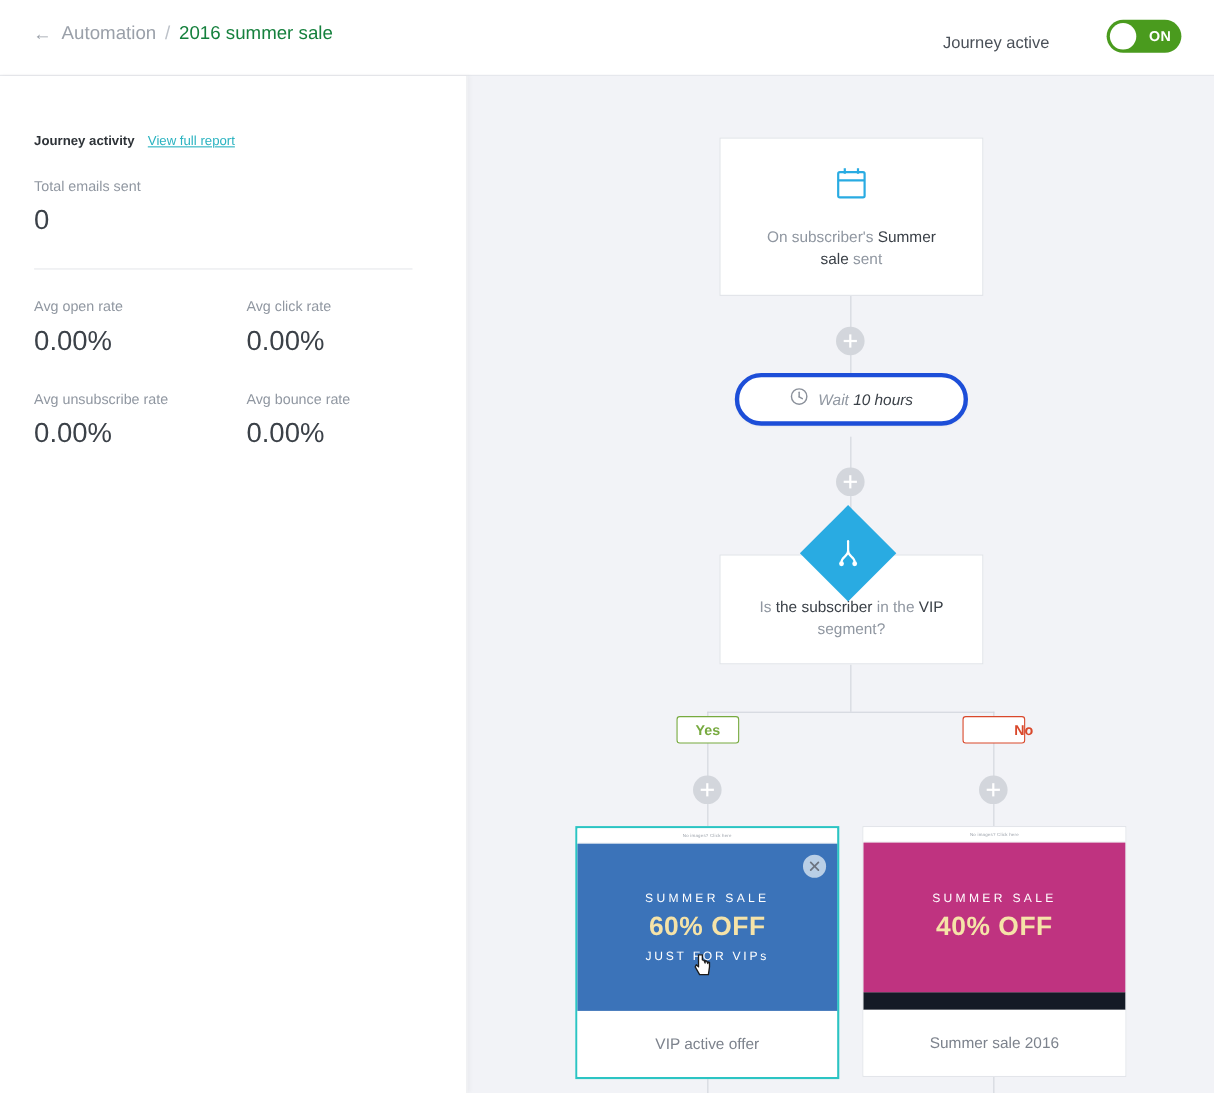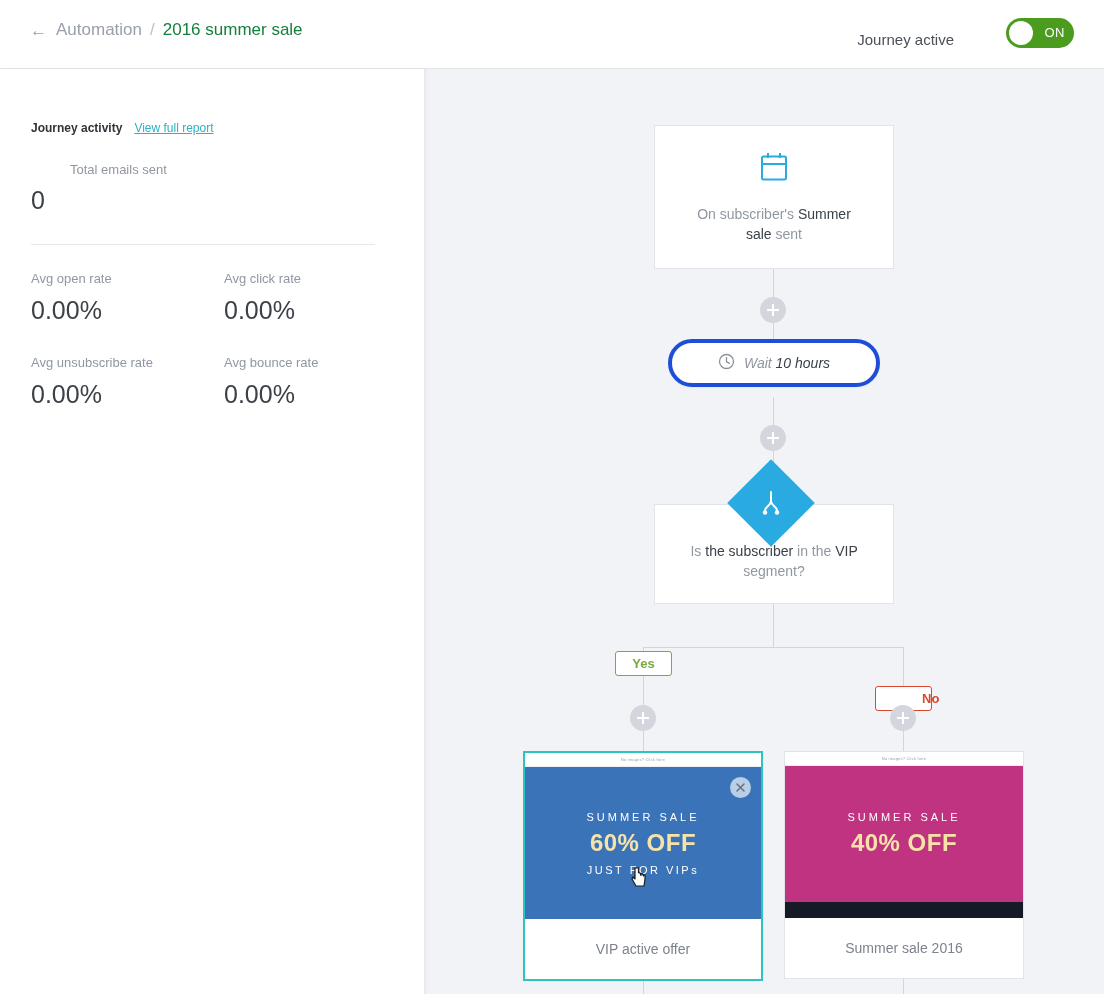--- a/index.html
+++ b/index.html
@@ -45,21 +45,21 @@
     position: relative; cursor: pointer;
     display: flex; align-items: center;
   }
   #journey-knob {
     position: absolute; left: 3px; top: 3px;
     width: 24px; height: 24px; border-radius: 50%;
     background: #ffffff;
   }
   #journey-state {
     position: absolute; right: 9px; top: 7px;
-    font-size: 13px; font-weight: normal; color: #ffffff;
+    font-size: 13px; font-weight: bold; color: #ffffff;
     letter-spacing: 0.5px;
   }
 
   
   #left-panel {
     position: absolute; left: 0; top: 69px;
     width: 425px; height: 925px;
     background: #ffffff;
     border-right: 1px solid #e6e8ec;
     box-shadow: 2px 0 4px rgba(0,0,0,0.035);
@@ -163,21 +163,21 @@
     display: flex; align-items: center; justify-content: center;
   }
 
   .branch-label {
     position: absolute; z-index: 4;
     padding: 4px 0; width: 57px; text-align: center;
     border-radius: 3px; background: #ffffff;
     font-size: 13px; font-weight: bold;
   }
   #label-yes { left: 190px; top: 582px; border: 1px solid #77aa3f; color: #77aa3f; }
-  #label-no  { left: 450px; top: 617px; border: 1px solid #d9482b; color: #d9482b; padding-left: 46px; }
+  #label-no  { left: 450px; top: 582px; border: 1px solid #d9482b; color: #d9482b; padding-left: 46px; }
 
   
   .email-card {
     position: absolute; z-index: 3;
     width: 240px; background: #ffffff;
     border: 1px solid #e0e3e8;
     cursor: pointer;
   }
   .email-card.hovered { border: 2px solid #2bc4c3; }
   .email-preheader {
@@ -239,21 +239,21 @@
     </div>
   </div>
 </div>
 
 <div id="left-panel">
   <div id="activity-head">
     <span id="activity-title">Journey activity</span>
     <span id="view-report">View full report</span>
   </div>
 
-  <div class="stat-label" style="left:31px; top:93px;margin-left:39px;">Total emails sent</div>
+  <div class="stat-label" style="left:31px; top:93px;">Total emails sent</div>
   <div class="stat-value" style="left:31px; top:117px;">0</div>
 
   <div id="divider"></div>
 
   <div class="stat-label" style="left:31px; top:202px;">Avg open rate</div>
   <div class="stat-value" style="left:31px; top:227px;">0.00%</div>
 
   <div class="stat-label" style="left:224px; top:202px;">Avg click rate</div>
   <div class="stat-value" style="left:224px; top:227px;">0.00%</div>
 

